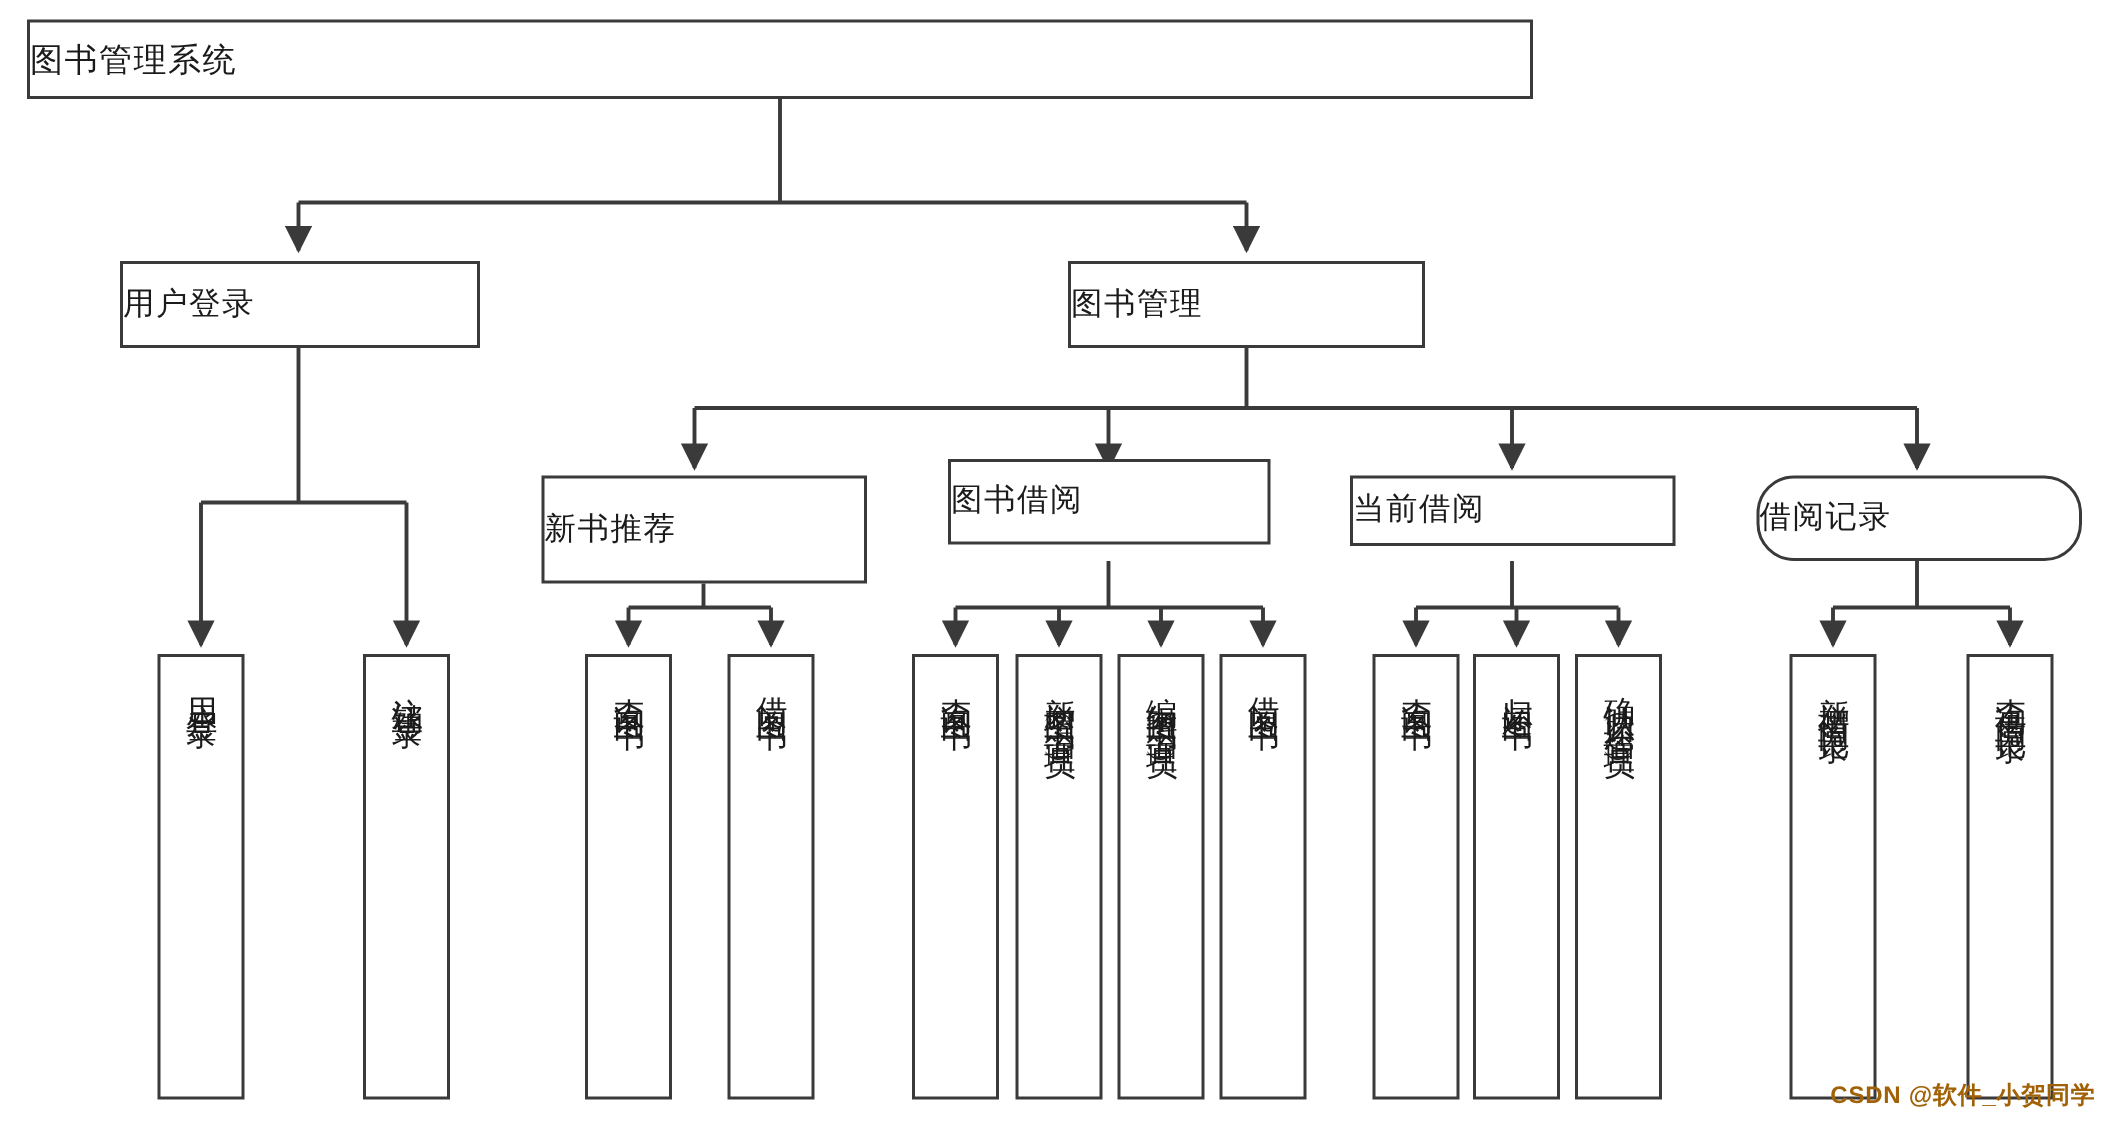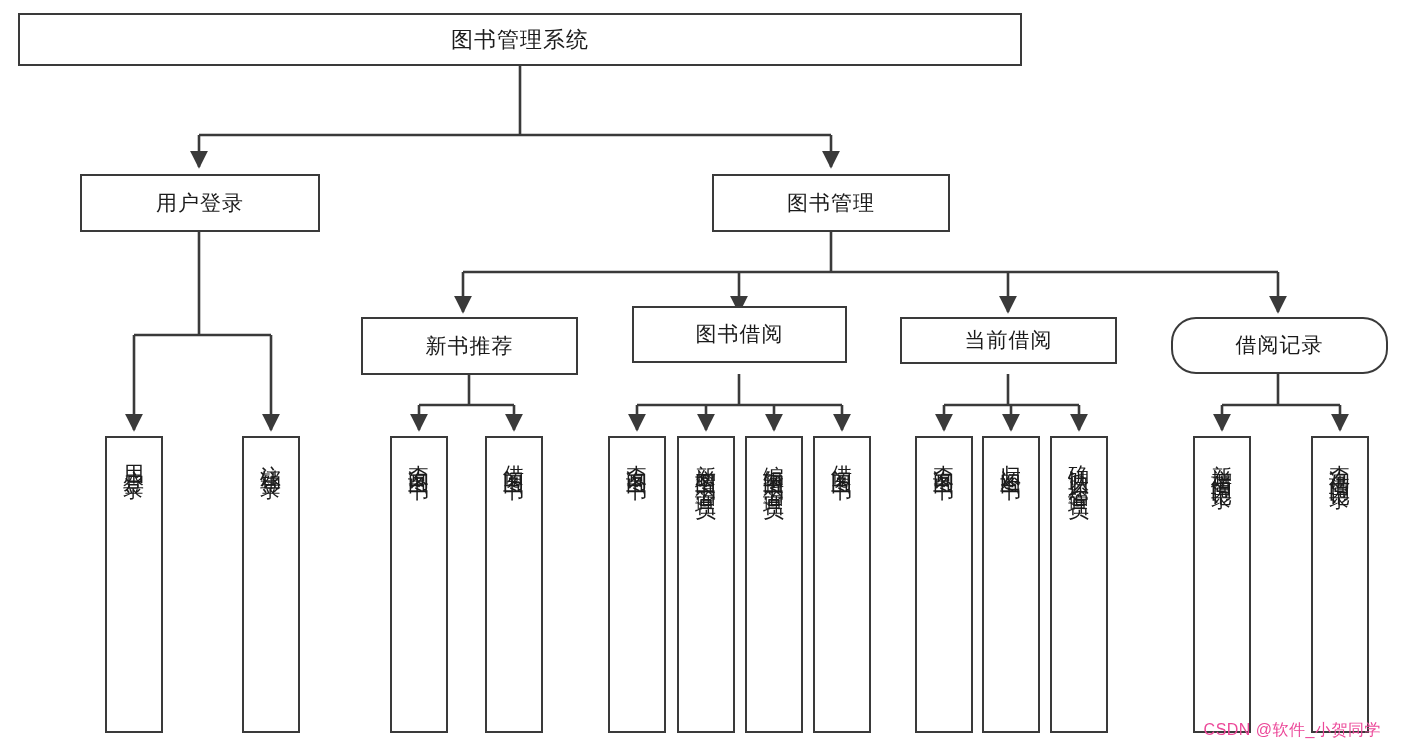--- a/index.html
+++ b/index.html
@@ -23,21 +23,21 @@
     height: 747px;
     pointer-events: none;
   }
   .node {
     position: absolute;
     box-sizing: border-box;
     background: #ffffff;
     border: 2px solid #3a3a3a;
     display: flex;
     align-items: center;
-    justify-content: center;
+    justify-content: flex-start;
     color: #1b1b1b;
     z-index: 2;
   }
   .node .lbl {
     display: block;
     text-align: center;
     line-height: 1.15;
   }
   .node.h .lbl {
     font-size: 21px;
@@ -55,27 +55,28 @@
   .node.leaf .lbl {
     writing-mode: vertical-rl;
     text-orientation: upright;
     font-size: 21px;
     letter-spacing: 5px;
     line-height: 1;
     white-space: nowrap;
   }
   .watermark {
     position: absolute;
-    right: 24px;
+    right: 8px;
     bottom: 6px;
     font-size: 16px;
-    color: #ec4899;
+    color: #a16207;
     letter-spacing: 0.5px;
     z-index: 5;
     user-select: none;
+    font-weight: bold;
   }
 </style>
 </head>
 <body>
 
 <div id="canvas">
 
   <svg id="wires" xmlns="http://www.w3.org/2000/svg">
     <defs>
       <marker id="arrow" viewBox="0 0 10 10" refX="9" refY="5" markerWidth="7" markerHeight="7" orient="auto-start-reverse">
@@ -130,21 +131,21 @@
     <span class="lbl">图书管理系统</span>
   </div>
 
   <div class="node h" style="left:80px; top:174px; width:240px; height:58px;">
     <span class="lbl">用户登录</span>
   </div>
   <div class="node h" style="left:712px; top:174px; width:238px; height:58px;">
     <span class="lbl">图书管理</span>
   </div>
 
-  <div class="node h" style="left:361px; top:317px; width:217px; height:58px;">
+  <div class="node h" style="left:361px; top:317px; width:217px; height:72px;">
     <span class="lbl">新书推荐</span>
   </div>
   <div class="node h" style="left:632px; top:306px; width:215px; height:57px;">
     <span class="lbl">图书借阅</span>
   </div>
   <div class="node h" style="left:900px; top:317px; width:217px; height:47px;">
     <span class="lbl">当前借阅</span>
   </div>
   <div class="node h" style="left:1171px; top:317px; width:217px; height:57px;border-radius:25px;">
     <span class="lbl">借阅记录</span>

